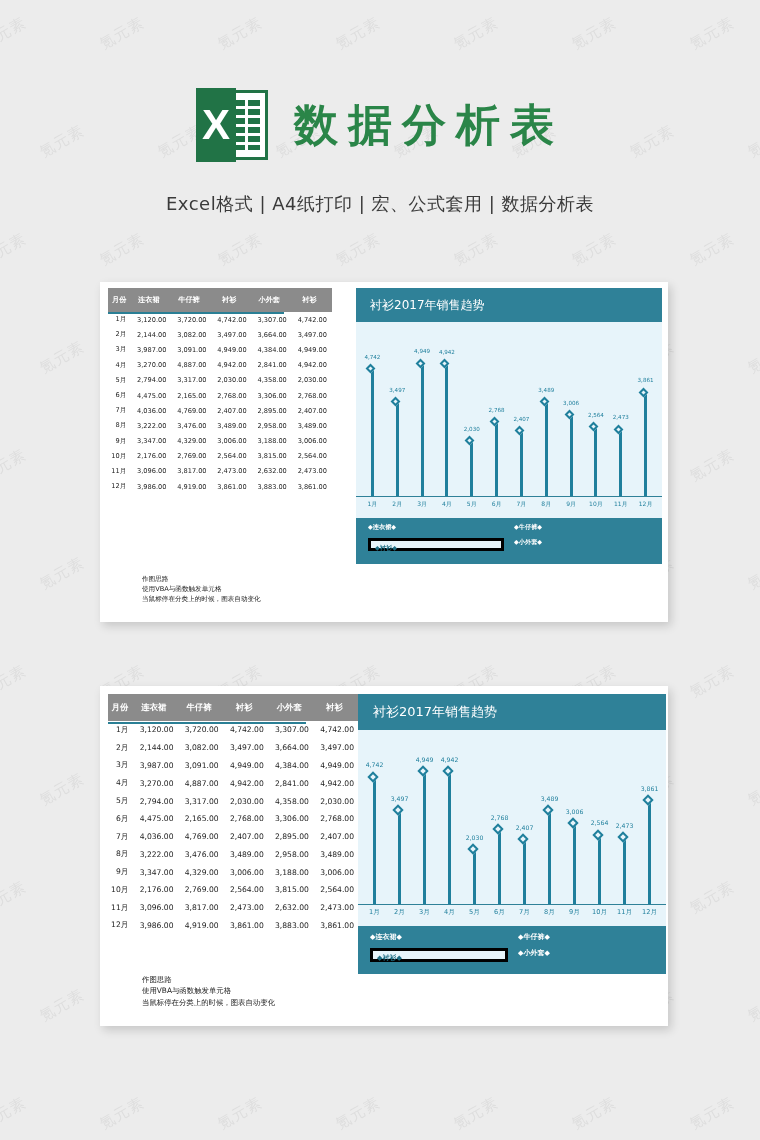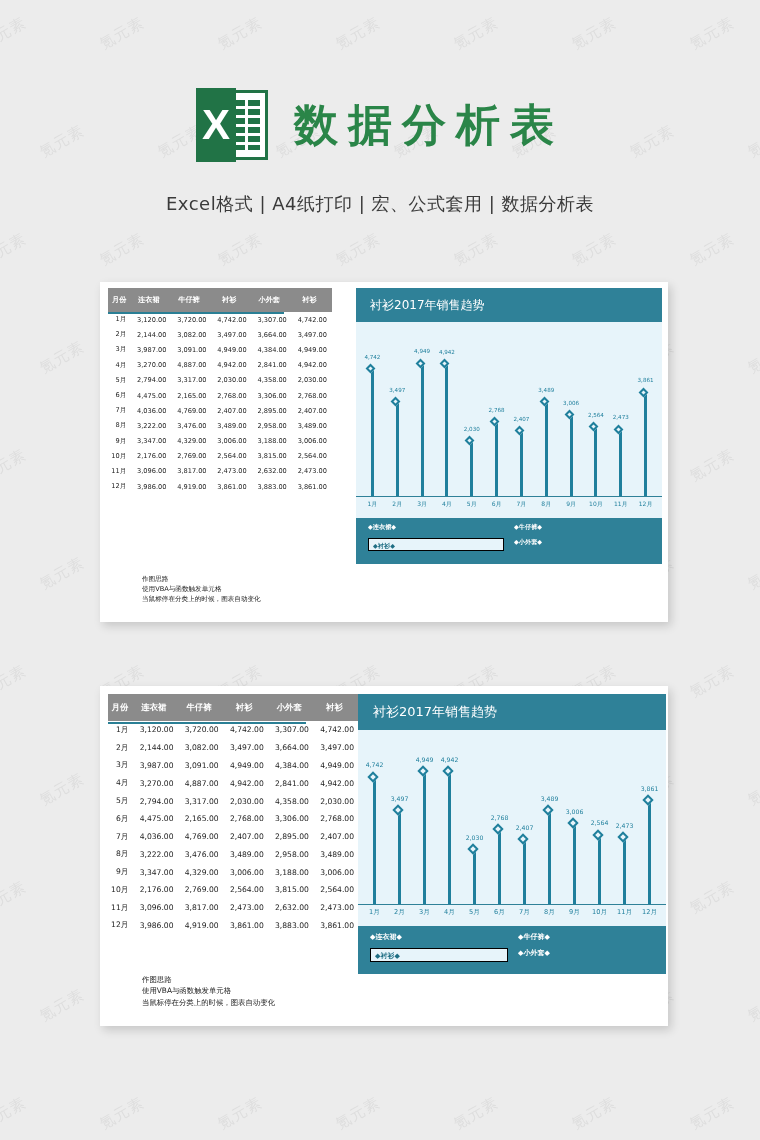--- a/index.html
+++ b/index.html
@@ -182,21 +182,21 @@
   .legend .btn {
     position: absolute;
     color: #ffffff;
     font-family: "DejaVu Sans", sans-serif;
     white-space: nowrap;
     font-weight: bold;
   }
   .legend .btn.sel {
     background: #e7f4fa;
     color: #1f6e84;
-    border: 1px solid #000000;
+    border: 3px solid #000000;
   }
 
   
   .s-sm table.sheet th { font-size: 7.2px; padding: 7px 5px 7px 0; }
   .s-sm table.sheet td { font-size: 6.6px; padding: 3.1px 5px 3.1px 0; }
   .s-lg table.sheet th { font-size: 8.4px; padding: 8px 6px 8px 0; }
   .s-lg table.sheet td { font-size: 7.6px; padding: 3.9px 6px 3.9px 0; }
 </style>
 </head>
 <body>

